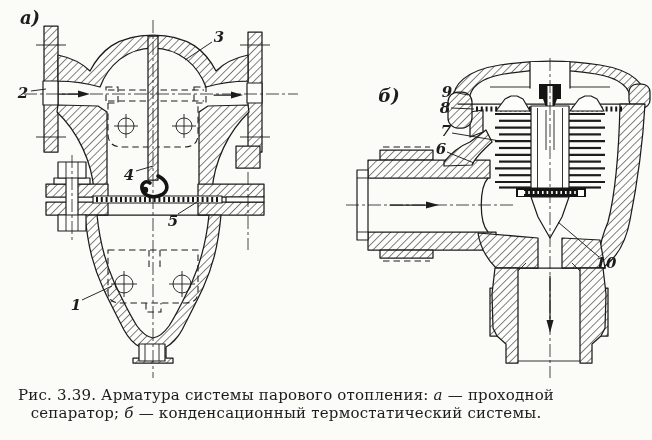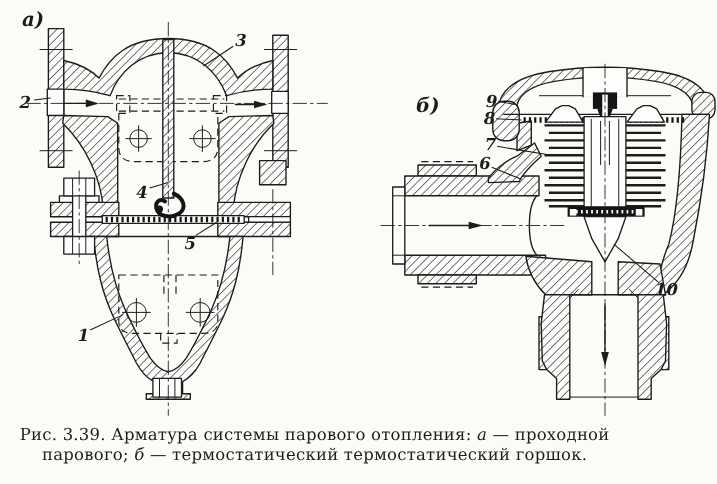--- a/index.html
+++ b/index.html
@@ -275,15 +275,15 @@
     <text class="num" x="447" y="97" text-anchor="middle">9</text>
     <text class="num" x="445" y="113" text-anchor="middle">8</text>
     <text class="num" x="446" y="136" text-anchor="middle">7</text>
     <text class="num" x="441" y="154" text-anchor="middle">6</text>
     <text class="num" x="606" y="268" text-anchor="middle">10</text>
   </g>
 </svg>
 
 <div class="caption">
   <div><span>Рис. 3.39. Арматура системы парового отопления: </span><span class="em">а</span><span> — проходной</span></div>
-  <div><span>парового; </span><span class="em">б</span><span> — термостатический термостатический горшок.</span></div>
+  <div><span>сепаратор; </span><span class="em">б</span><span> — конденсационный термостатический системы.</span></div>
 </div>
 </div>
 
 </body></html>

